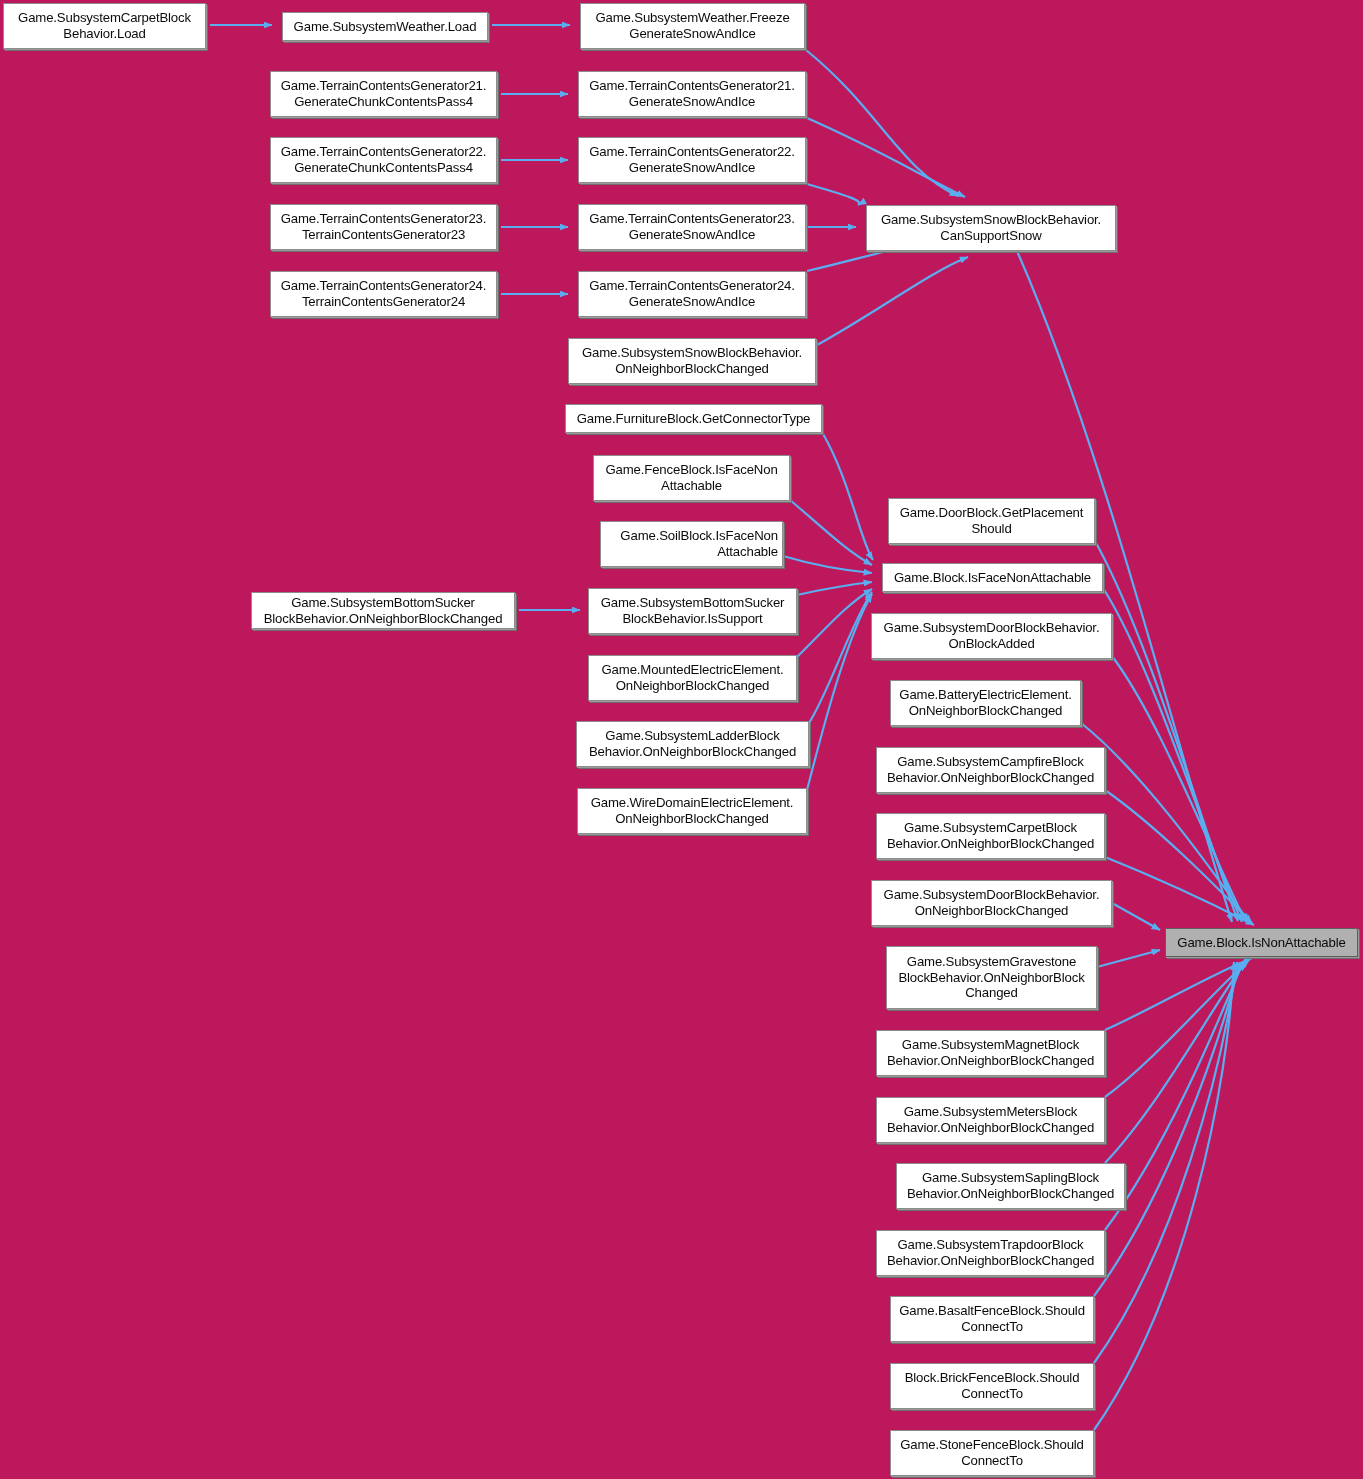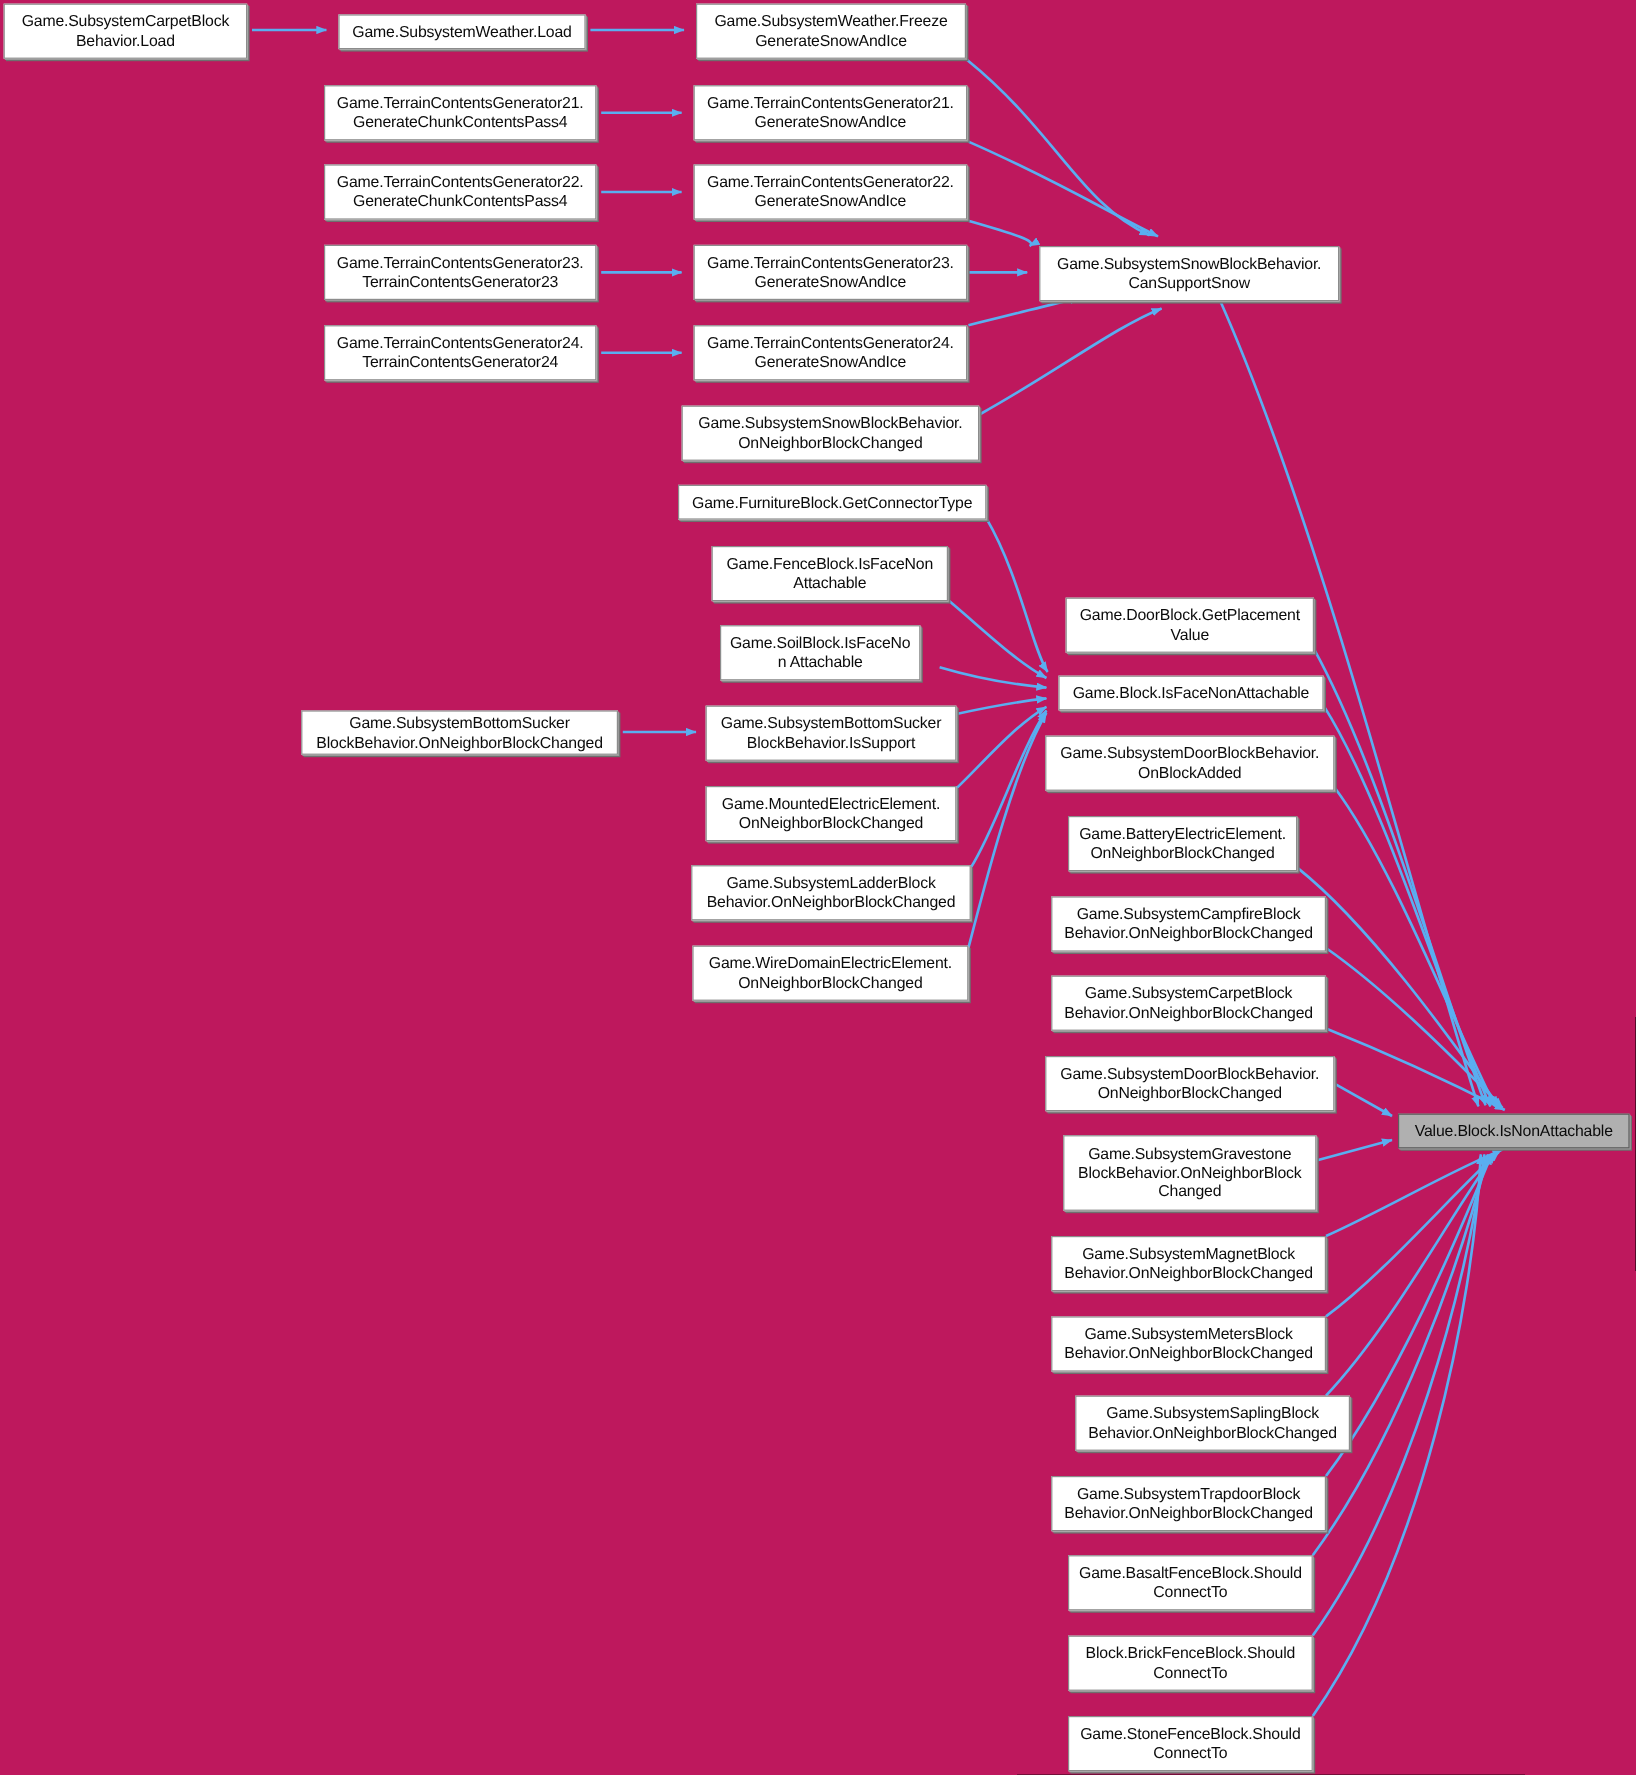--- a/index.html
+++ b/index.html
@@ -140,40 +140,40 @@
       </div>
       <div class="node" style="left: 866px; top: 205px; width: 250px; height: 46px;">
         <span>Game.SubsystemSnowBlockBehavior. CanSupportSnow</span>
       </div>
       <div class="node" style="left: 565px; top: 404px; width: 257px; height: 29px;">
         <span>Game.FurnitureBlock.GetConnectorType</span>
       </div>
       <div class="node" style="left: 593px; top: 455px; width: 197px; height: 46px;">
         <span>Game.FenceBlock.IsFaceNon Attachable</span>
       </div>
-      <div class="node" style="left: 600px; top: 521px; width: 167px; height: 46px;">
+      <div class="node" style="left: 600px; top: 521px; width: 183px; height: 46px; text-align: right;">
         <span>Game.SoilBlock.IsFaceNon Attachable</span>
       </div>
       <div class="node" style="left: 251px; top: 592px; width: 264px; height: 37px;">
         <span>Game.SubsystemBottomSucker BlockBehavior.OnNeighborBlockChanged</span>
       </div>
       <div class="node" style="left: 588px; top: 588px; width: 209px; height: 46px;">
         <span>Game.SubsystemBottomSucker BlockBehavior.IsSupport</span>
       </div>
       <div class="node" style="left: 588px; top: 655px; width: 209px; height: 46px;">
         <span>Game.MountedElectricElement. OnNeighborBlockChanged</span>
       </div>
       <div class="node" style="left: 576px; top: 721px; width: 233px; height: 46px;">
         <span>Game.SubsystemLadderBlock Behavior.OnNeighborBlockChanged</span>
       </div>
       <div class="node" style="left: 577px; top: 788px; width: 230px; height: 46px;">
         <span>Game.WireDomainElectricElement. OnNeighborBlockChanged</span>
       </div>
       <div class="node" style="left: 888px; top: 498px; width: 207px; height: 46px;">
-        <span>Game.DoorBlock.GetPlacement Value</span>
+        <span>Game.DoorBlock.GetPlacement Should</span>
       </div>
       <div class="node" style="left: 882px; top: 563px; width: 221px; height: 29px;">
         <span>Game.Block.IsFaceNonAttachable</span>
       </div>
       <div class="node" style="left: 871px; top: 613px; width: 241px; height: 46px;">
         <span>Game.SubsystemDoorBlockBehavior. OnBlockAdded</span>
       </div>
       <div class="node" style="left: 890px; top: 680px; width: 191px; height: 46px;">
         <span>Game.BatteryElectricElement. OnNeighborBlockChanged</span>
       </div>
@@ -204,16 +204,16 @@
       <div class="node" style="left: 890px; top: 1296px; width: 204px; height: 46px;">
         <span>Game.BasaltFenceBlock.Should ConnectTo</span>
       </div>
       <div class="node" style="left: 890px; top: 1363px; width: 204px; height: 46px;">
         <span>Block.BrickFenceBlock.Should ConnectTo</span>
       </div>
       <div class="node" style="left: 890px; top: 1430px; width: 204px; height: 46px;">
         <span>Game.StoneFenceBlock.Should ConnectTo</span>
       </div>
       <div class="node highlight" style="left: 1165px; top: 928px; width: 193px; height: 29px;">
-        <span>Value.Block.IsNonAttachable</span>
+        <span>Game.Block.IsNonAttachable</span>
       </div>
     </div>
 </div>
 
 </body></html>

